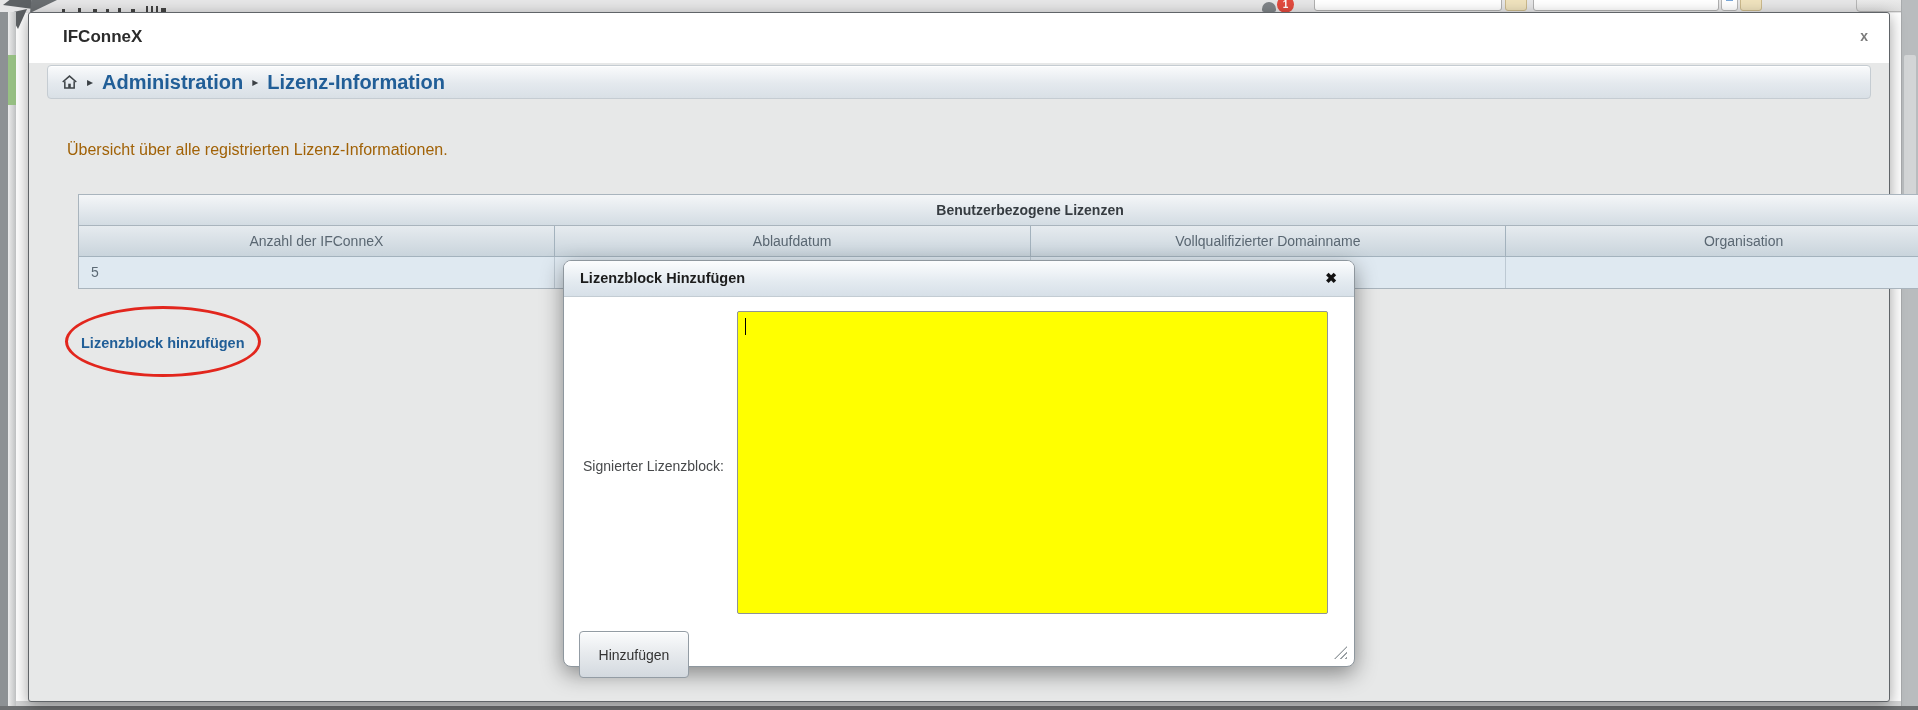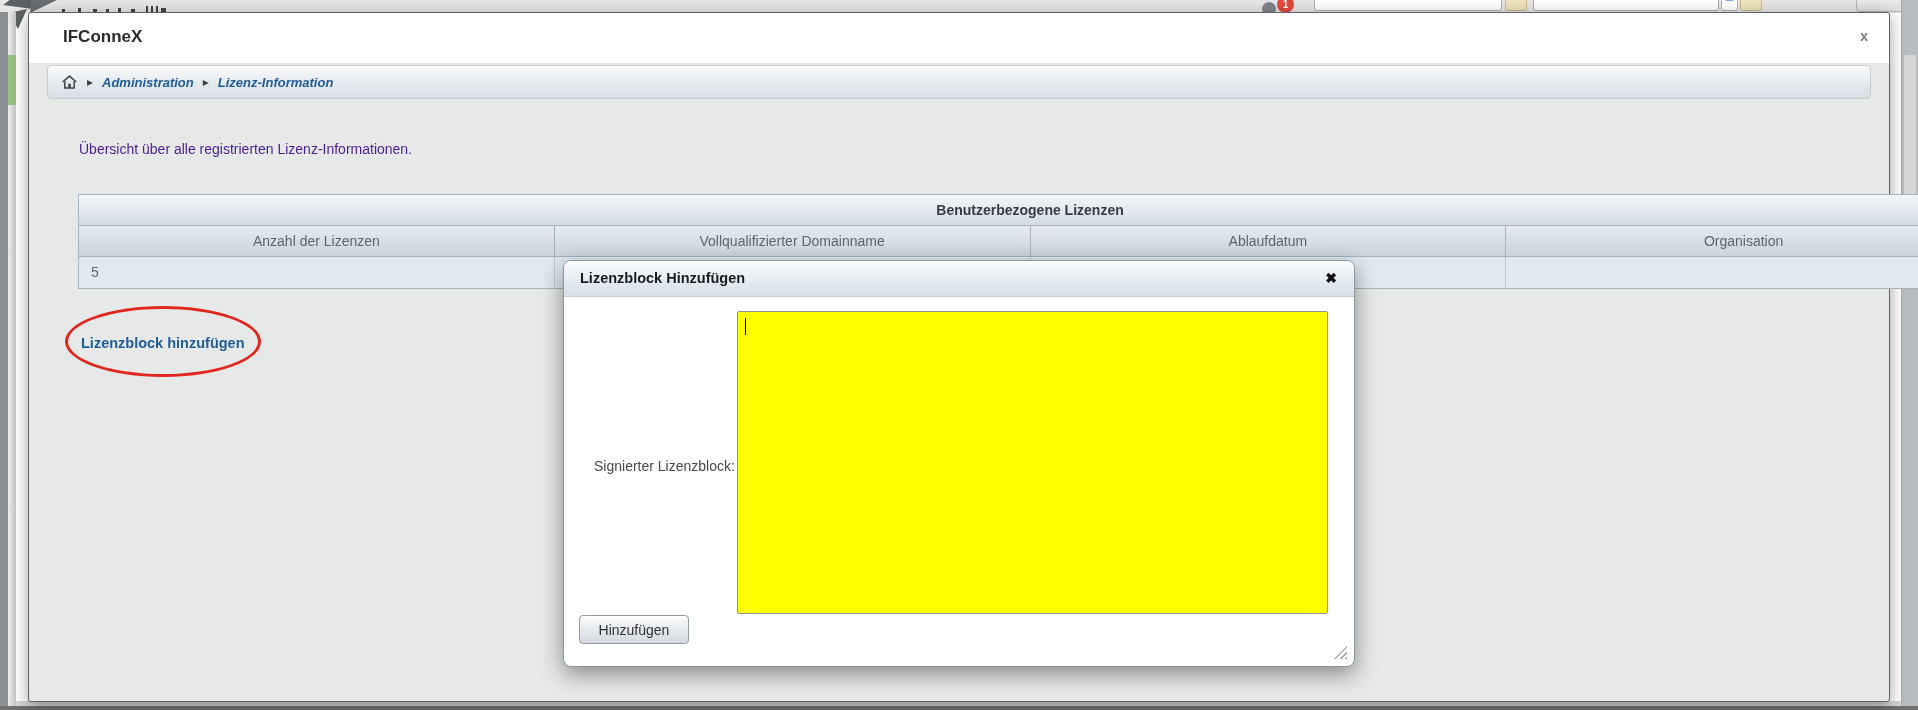--- a/index.html
+++ b/index.html
@@ -32,47 +32,47 @@
 
   
   .modal { position:absolute; left:28px; top:12px; width:1862px; height:690px; background:#e7e8e8; border:1px solid #606468; border-radius:3px; box-shadow:0 4px 16px rgba(0,0,0,.38); z-index:3; }
   .modal-head { position:absolute; left:0; top:0; right:0; height:50px; background:#ffffff; border-radius:3px 3px 0 0; }
   .modal-title { position:absolute; left:34px; top:14px; font-size:17px; font-weight:bold; color:#2b2b2b; }
   .modal-close { position:absolute; right:16px; top:13px; font-size:14px; font-weight:bold; color:#7a7a7a; cursor:pointer; padding:2px 5px; }
 
   .breadcrumb { position:absolute; left:18px; right:18px; top:52px; height:34px; display:flex; align-items:center; gap:9px; padding-left:13px;
     background:linear-gradient(#fafbfc,#e4e9ee 55%,#d9e0e6); border:1px solid #c5ccd2; border-radius:4px; box-shadow:inset 0 1px 0 #fff; }
   .crumb-sep { color:#3a3f44; font-size:12px; }
-  .crumb-link { color:var(--accent,#215e97); font-size:13px; font-weight:bold; cursor:pointer; text-decoration:none;font-style:italic; }
+  .crumb-link { color:var(--accent,#215e97); font-size:20px; font-weight:bold; cursor:pointer; text-decoration:none; }
   .home { display:flex; align-items:center; cursor:pointer; }
 
-  .intro { position:absolute; left:50px; top:128px; font-size:14px; color:#4c1d95; }
+  .intro { position:absolute; left:38px; top:128px; font-size:16px; color:#a16207; }
 
   .table { position:absolute; left:49px; top:181px; width:1904px; border:1px solid #a9b4bd; background:#fff; }
   .t-caption { height:31px; line-height:30px; text-align:center; font-size:14px; font-weight:bold; color:#363c41;
     background:linear-gradient(#f4f6f8,#d3dce3); border-bottom:1px solid #a9b4bd; }
   .t-head { display:flex; height:31px; background:linear-gradient(#e6ebef,#c9d4dc); border-bottom:1px solid #a3b2bd; }
   .t-head .cell { flex:1; line-height:30px; text-align:center; font-size:14px; color:#5a6772; border-left:1px solid #a3b2bd; }
   .t-row { display:flex; height:31px; background:var(--table-row-blue,#dfe9f1); }
   .t-row .cell { flex:1; line-height:30px; font-size:14px; color:#5c6a75; padding-left:12px; border-left:1px solid #bdc9d3; }
   .cell:first-child { border-left:none !important; }
 
   .add-link { position:absolute; left:52px; top:322px; font-size:14.5px; font-weight:bold; color:var(--accent,#215e97); cursor:pointer; }
   .ellipse { position:absolute; left:36px; top:293px; width:196px; height:71px; border:3px solid var(--annotation-red,#e2261d); border-radius:50%; z-index:4; pointer-events:none; }
 
   
   .dialog { position:absolute; left:563px; top:260px; width:792px; height:407px; background:#ffffff; border:1px solid #8e979e; border-radius:8px; box-shadow:0 7px 22px rgba(0,0,0,.42); z-index:5; }
   .dlg-head { position:absolute; left:0; top:0; right:0; height:36px; background:linear-gradient(#fcfdfe,#e3eaf0 60%,#d7e0e8); border-bottom:1px solid #c3ccd3; border-radius:7px 7px 0 0; }
   .dlg-title { position:absolute; left:16px; top:9px; font-size:14.5px; font-weight:bold; color:#1c1c1c; }
   .dlg-close { position:absolute; right:14px; top:8px; font-size:14px; font-weight:bold; color:#111; cursor:pointer; padding:1px 3px; }
-  .dlg-label { position:absolute; left:30px; top:197px; font-size:14px; color:#47494b; }
+  .dlg-label { position:absolute; left:19px; top:197px; font-size:14px; color:#47494b; }
   .ta-wrap { position:absolute; left:173px; top:50px; width:591px; height:303px; }
   .ta-wrap textarea { width:100%; height:100%; background:var(--textarea-yellow,#ffff00); border:1px solid #8f9496; border-radius:2px; resize:none; outline:none; font-family:"Liberation Mono", monospace; font-size:13px; padding:6px 8px; }
   .caret { position:absolute; left:8px; top:7px; width:1px; height:17px; background:#000; pointer-events:none; }
-  .dlg-btn { position:absolute; left:15px; top:354px; width:110px; height:29px; font-family:"Liberation Sans", sans-serif; font-size:14px; color:#333;
+  .dlg-btn { position:absolute; left:15px; top:370px; width:110px; height:47px; font-family:"Liberation Sans", sans-serif; font-size:14px; color:#333;
     background:linear-gradient(#fbfcfd,#e8ebee 45%,#d3d9df); border:1px solid #939ca4; border-radius:4px; box-shadow:inset 0 1px 0 #fff; cursor:pointer; }
   .grip { position:absolute; right:7px; bottom:7px; width:13px; height:13px; cursor:nwse-resize;
     background:repeating-linear-gradient(-45deg,#9aa0a4 0 1.5px,transparent 1.5px 4px);
     clip-path:polygon(100% 0,100% 100%,0 100%); }
 </style>
 </head>
 <body>
 
 <div class="screen">
 
@@ -137,23 +137,23 @@
       <a class="crumb-link">Administration</a>
       <span class="crumb-sep">▸</span>
       <a class="crumb-link">Lizenz-Information</a>
     </div>
 
     <div class="intro">Übersicht über alle registrierten Lizenz-Informationen.</div>
 
     <div class="table">
       <div class="t-caption">Benutzerbezogene Lizenzen</div>
       <div class="t-head">
-        <div class="cell">Anzahl der Lizenzen</div>
+        <div class="cell">Anzahl der IFConneX</div>
+        <div class="cell">Ablaufdatum</div>
         <div class="cell">Vollqualifizierter Domainname</div>
-        <div class="cell">Ablaufdatum</div>
         <div class="cell">Organisation</div>
       </div>
       <div class="t-row">
         <div class="cell">5</div>
         <div class="cell"></div>
         <div class="cell"></div>
         <div class="cell"></div>
       </div>
     </div>
 

